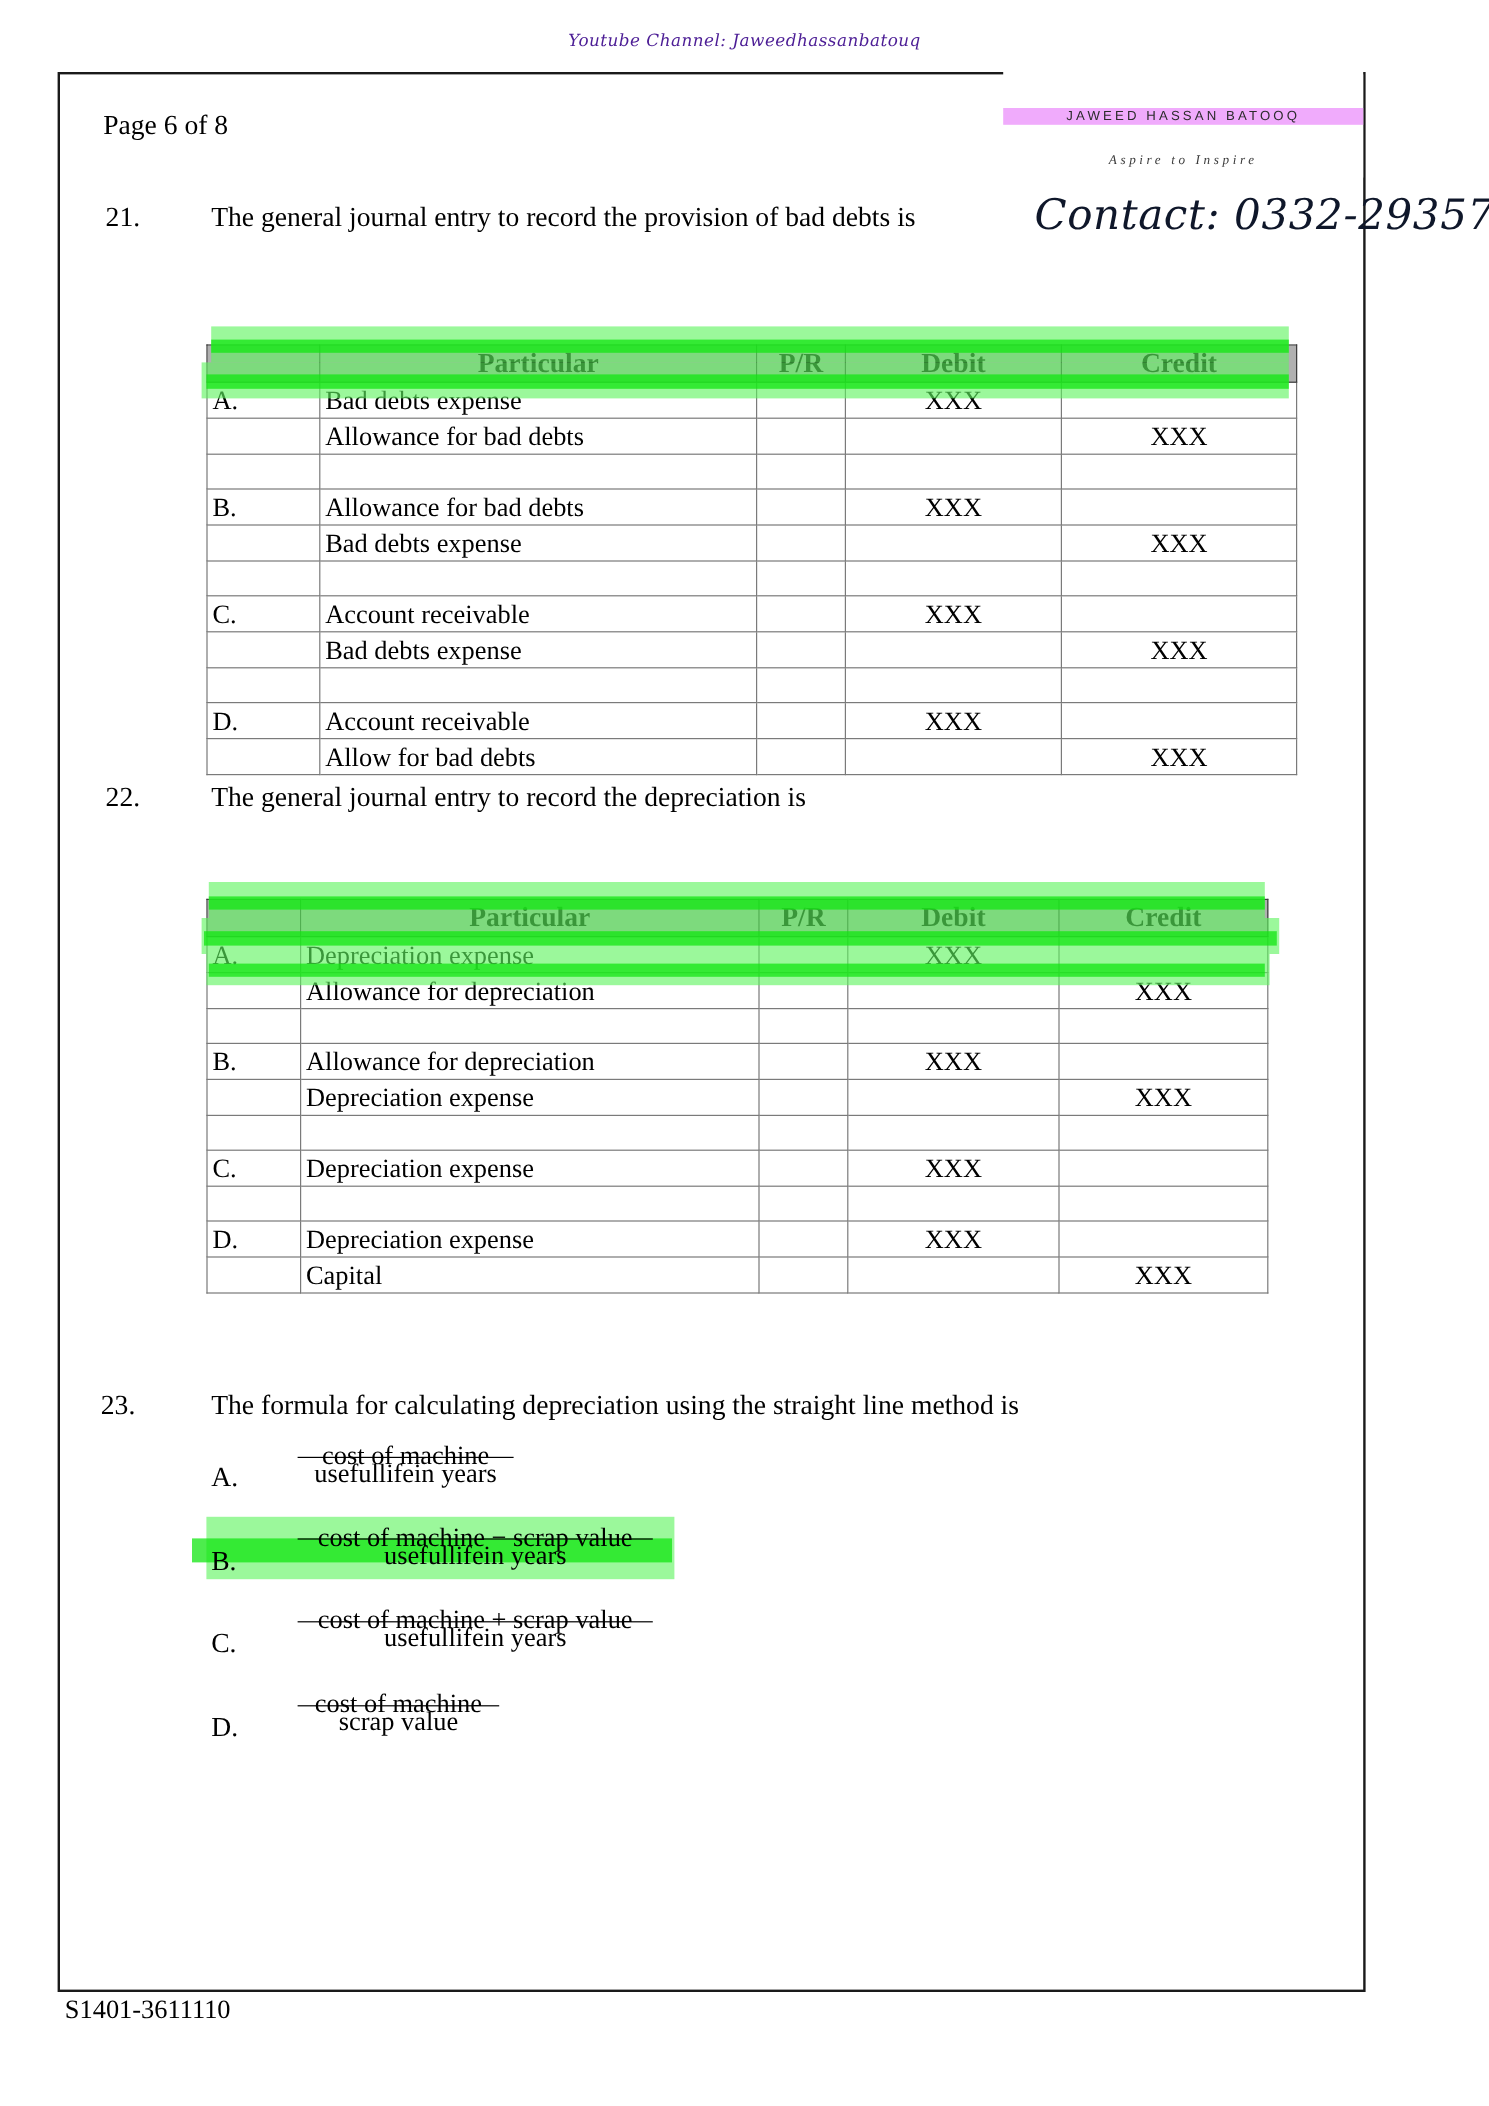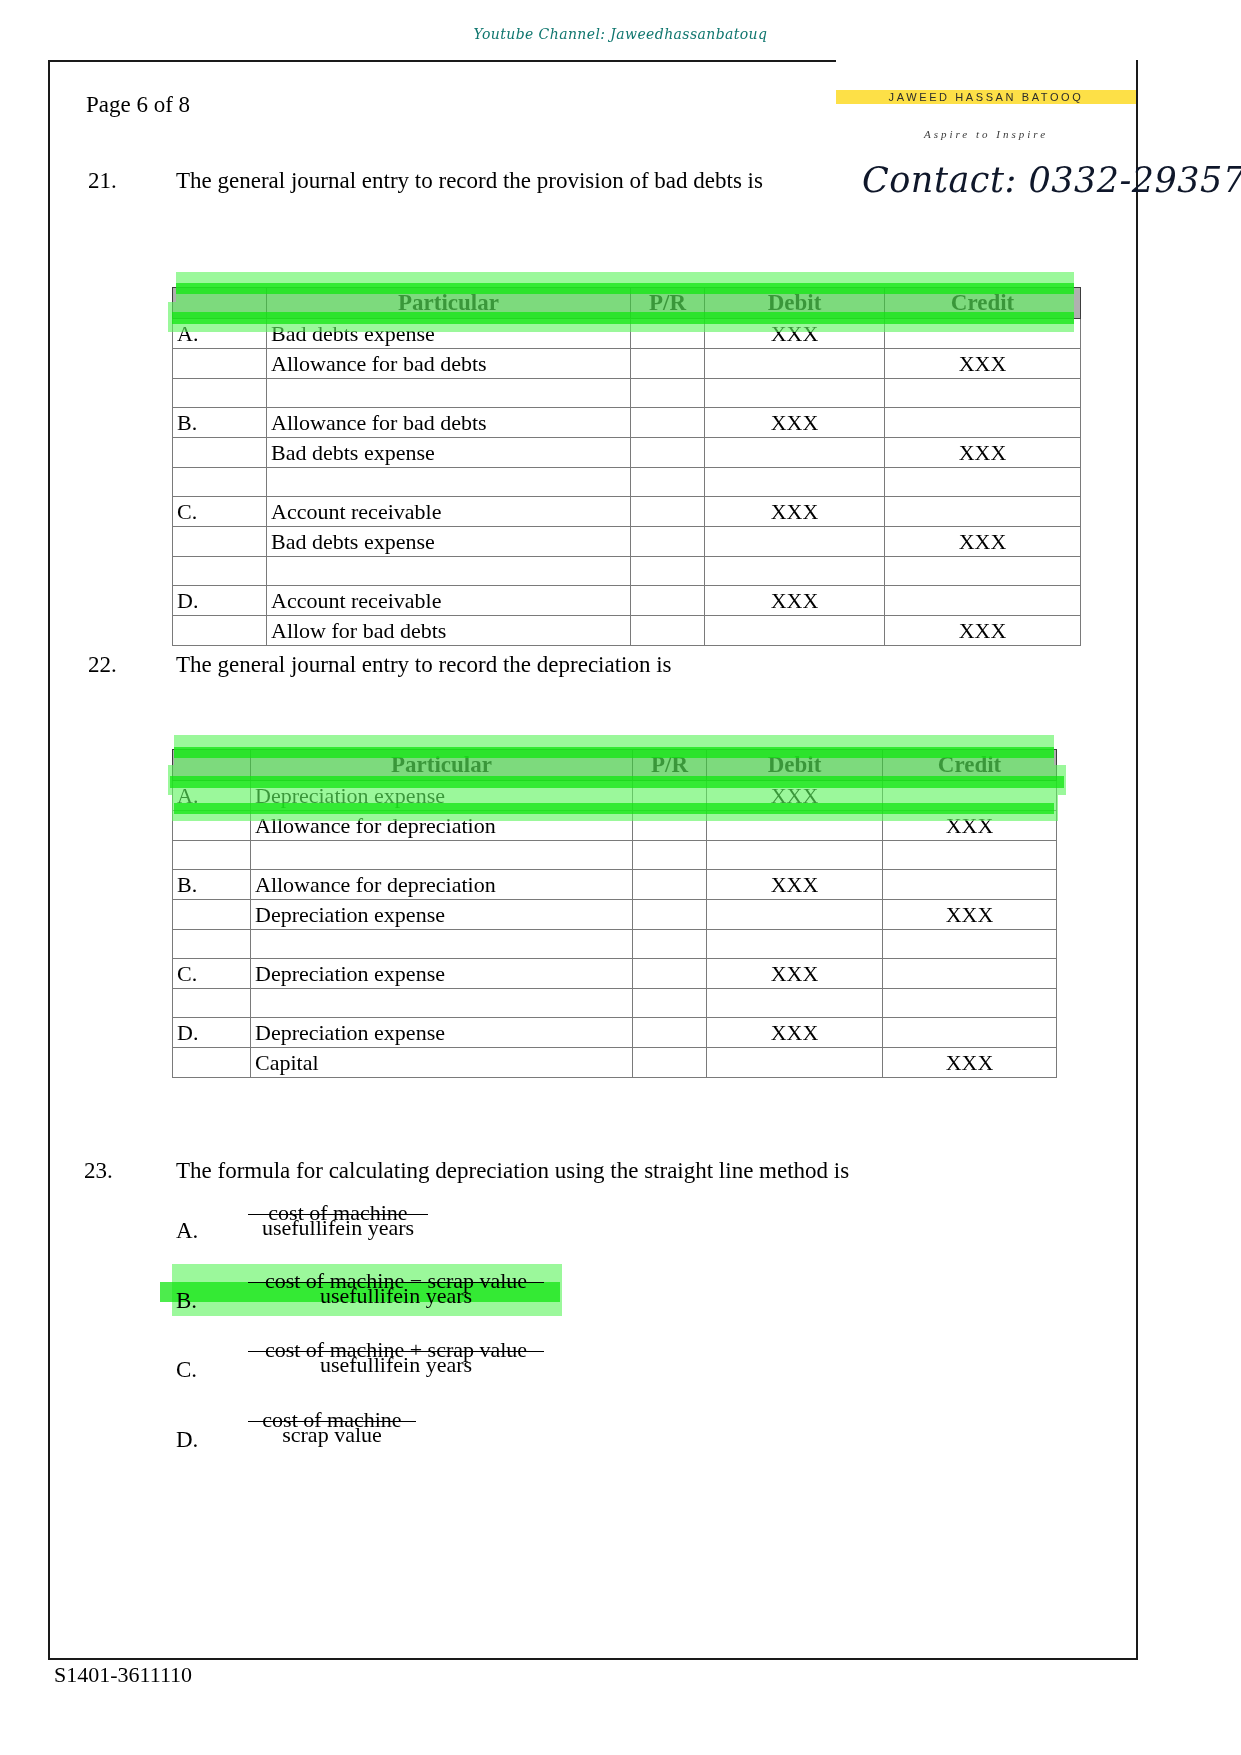--- a/index.html
+++ b/index.html
@@ -20,21 +20,21 @@
   .top-header {
     position: absolute;
     top: 26px;
     left: 0;
     width: 1241px;
     text-align: center;
     font-family: "DejaVu Serif", serif;
     font-style: italic;
     font-size: 14px;
     letter-spacing: 0.4px;
-    color: #0f766e;
+    color: #4c1d95;
   }
 
   
   .page-frame {
     position: absolute;
     left: 48px;
     top: 60px;
     width: 1090px;
     height: 1600px;
     border: 2px solid #1a1a1a;
@@ -58,21 +58,21 @@
     letter-spacing: 6px;
     font-weight: 400;
     color: #111111;
     margin-left: 6px;
   }
   .logo-name {
     position: absolute;
     left: 0;
     top: 42px;
     width: 300px;
-    background: #fde047;
+    background: #f0abfc;
     font-family: "Liberation Sans", sans-serif;
     font-size: 11px;
     letter-spacing: 2.6px;
     color: #2b2b2b;
     padding: 1px 0;
   }
   .logo-tag {
     position: absolute;
     left: 0;
     top: 80px;

